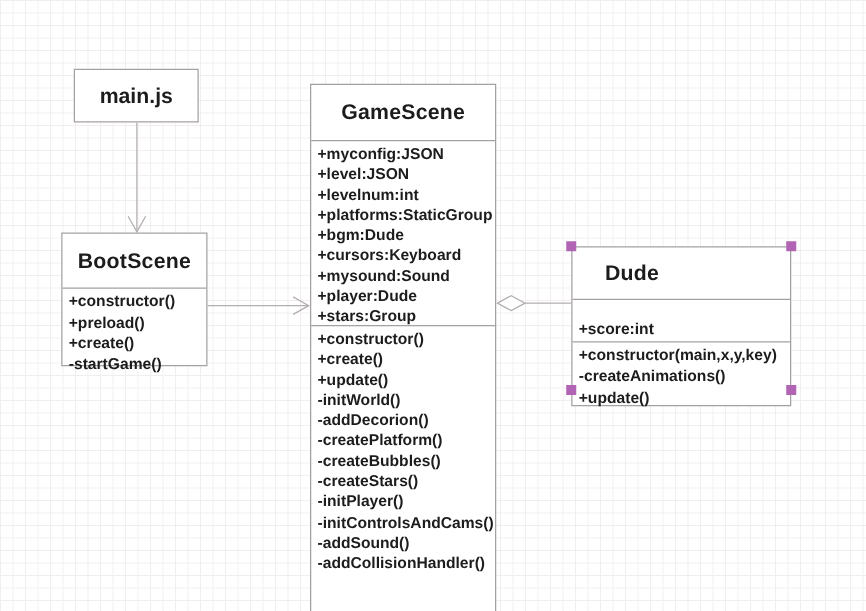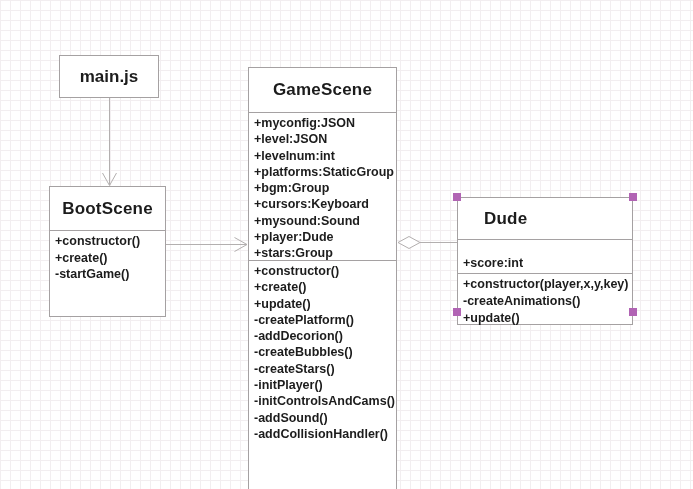--- a/index.html
+++ b/index.html
@@ -44,21 +44,21 @@
   .uml-section.divided{border-bottom:1px solid #a5a1a2;}
   .member{
     font-size:12.5px;
     white-space:nowrap;
   }
   .bootscene .member{line-height:16.6px;}
   .gamescene .member{line-height:16.3px;}
   .dude .member{line-height:17px;}
   
   .mainjs{left:59px;top:55px;width:100px;height:43px;display:flex;align-items:center;justify-content:center;font-size:17px;text-align:right;}
-  .bootscene{left:49px;top:186px;width:117px;height:131px;}
+  .bootscene{left:49px;top:186px;width:117px;height:107px;}
   .bootscene .uml-title{height:44px;}
   .gamescene{left:248px;top:67px;width:149px;height:458px;}
   .gamescene .uml-title{height:45px;}
   .gamescene .attrs{height:148px;}
   .dude{left:457px;top:197px;width:176px;height:128px;}
   .dude .uml-title{height:42px;}
   .dude .attrs{height:21px;margin-top:13px;}
   .handle{
     position:absolute;
     width:8px;height:8px;
@@ -87,60 +87,62 @@
   </svg>
 
   <div class="uml-class mainjs">
     <span>main.js</span>
   </div>
 
   <div class="uml-class bootscene">
     <div class="uml-title divided">BootScene</div>
     <div class="uml-section">
       <div class="member">+constructor()</div>
+      <div class="member">+preload()</div>
       <div class="member">+create()</div>
       <div class="member">-startGame()</div>
     </div>
   </div>
 
   <div class="uml-class gamescene">
     <div class="uml-title divided">GameScene</div>
     <div class="uml-section attrs divided">
       <div class="member">+myconfig:JSON</div>
       <div class="member">+level:JSON</div>
       <div class="member">+levelnum:int</div>
       <div class="member">+platforms:StaticGroup</div>
-      <div class="member">+bgm:Group</div>
+      <div class="member">+bgm:Dude</div>
       <div class="member">+cursors:Keyboard</div>
       <div class="member">+mysound:Sound</div>
       <div class="member">+player:Dude</div>
       <div class="member">+stars:Group</div>
     </div>
     <div class="uml-section">
       <div class="member">+constructor()</div>
       <div class="member">+create()</div>
       <div class="member">+update()</div>
+      <div class="member">-initWorld()</div>
+      <div class="member">-addDecorion()</div>
       <div class="member">-createPlatform()</div>
-      <div class="member">-addDecorion()</div>
       <div class="member">-createBubbles()</div>
       <div class="member">-createStars()</div>
       <div class="member">-initPlayer()</div>
       <div class="member">-initControlsAndCams()</div>
       <div class="member">-addSound()</div>
       <div class="member">-addCollisionHandler()</div>
     </div>
   </div>
 
   <div class="uml-class dude">
     <div class="uml-title divided left-aligned">Dude</div>
     <div class="uml-section attrs divided">
       <div class="member">+score:int</div>
     </div>
     <div class="uml-section">
-      <div class="member">+constructor(player,x,y,key)</div>
+      <div class="member">+constructor(main,x,y,key)</div>
       <div class="member">-createAnimations()</div>
       <div class="member">+update()</div>
     </div>
   </div>
 
   <div class="handle" style="left:453px;top:193px;"></div>
   <div class="handle" style="left:629px;top:193px;"></div>
   <div class="handle" style="left:453px;top:308px;"></div>
   <div class="handle" style="left:629px;top:308px;"></div>
 

